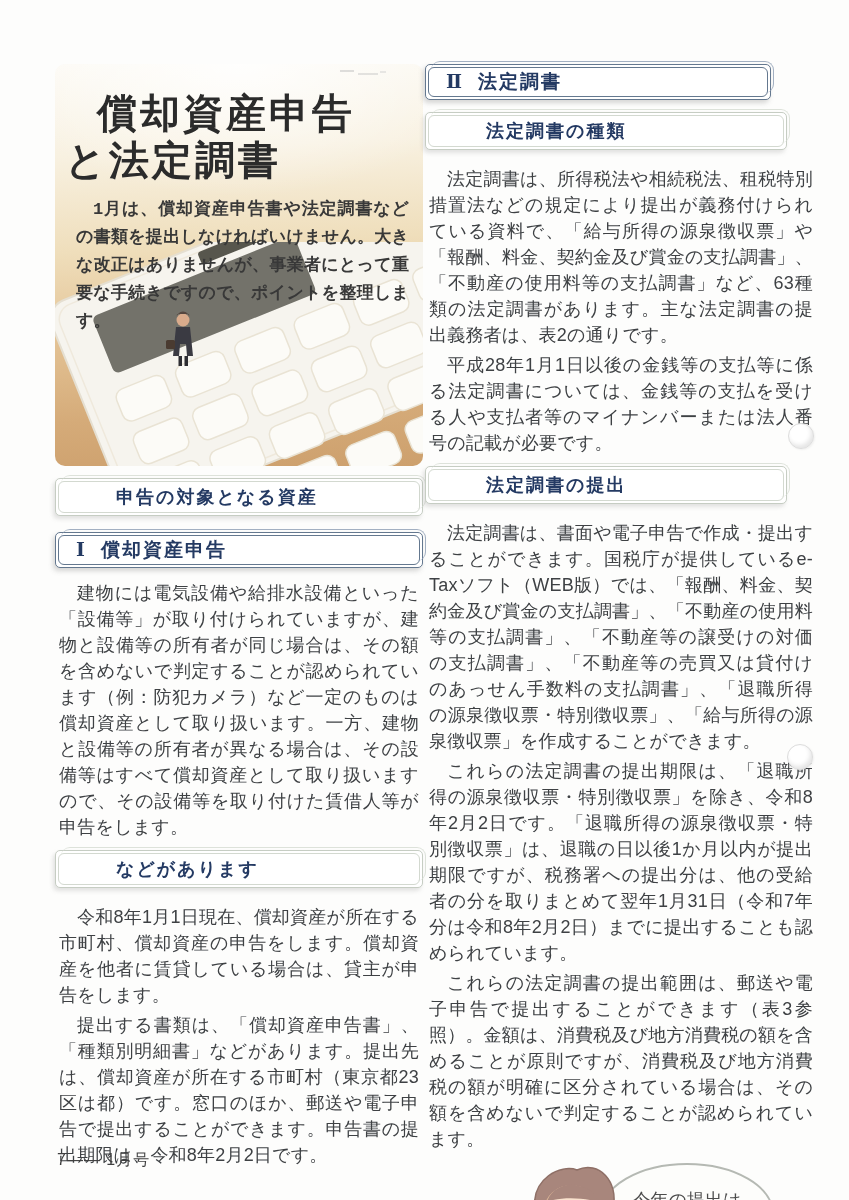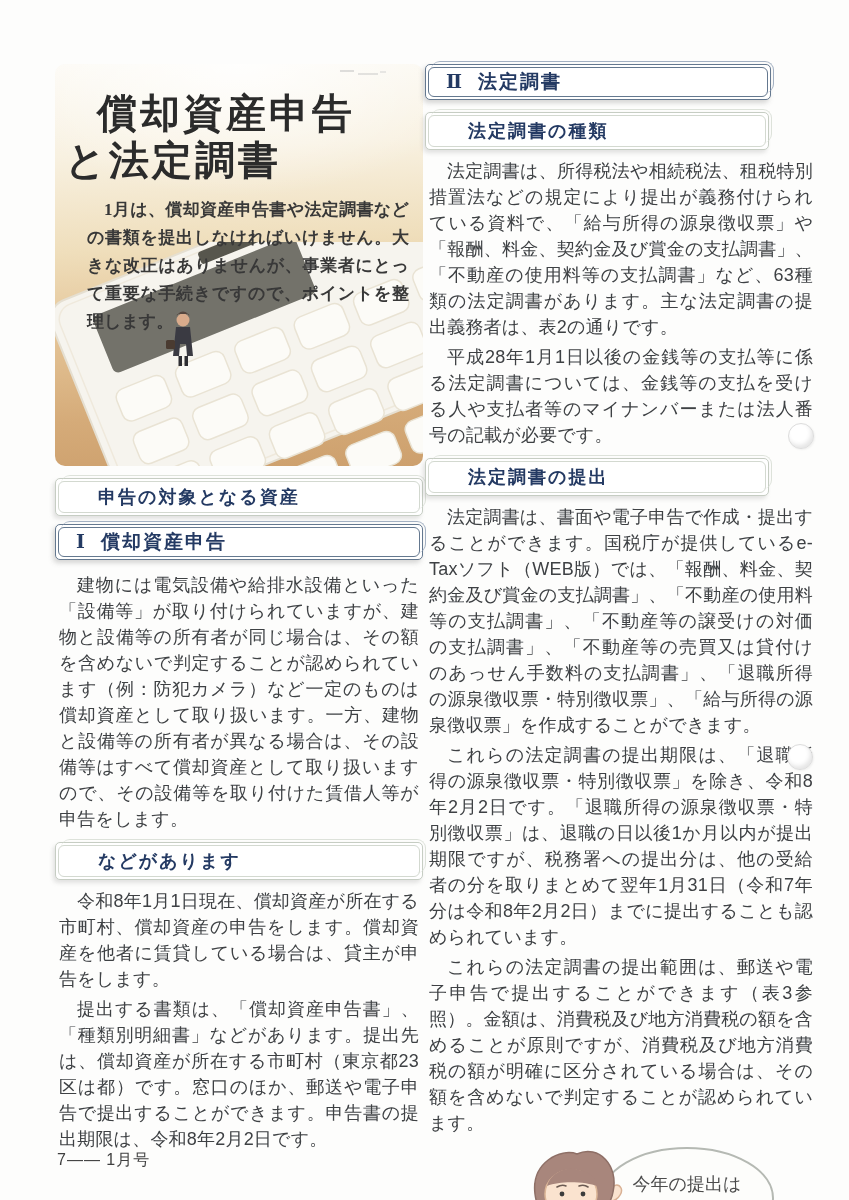--- a/index.html
+++ b/index.html
@@ -22,22 +22,22 @@
     margin-bottom:12px;overflow:hidden;
   }
   .page-title{
     position:relative;z-index:3;margin-top:26px;
     font-family:"Liberation Serif","DejaVu Serif",serif;
     font-weight:bold;color:#2b2b2b;font-size:40px;line-height:47px;letter-spacing:3px;
   }
   .page-title .t1{margin-left:42px;}
   .page-title .t2{margin-left:10px;}
   .lead{
-    position:relative;z-index:3;margin:12px 14px 0 32px;
-    font-family:Liberation Serif, serif;font-weight:600;
+    position:relative;z-index:3;margin:12px 14px 0 21px;
+    font-family:Liberation Mono, monospace;font-weight:600;
     font-size:17px;line-height:28px;color:#383838;text-align:justify;text-indent:1em;
   }
   .calc-svg{position:absolute;left:0;bottom:-6px;z-index:1;}
   .smudge{
     position:absolute;left:285px;top:4px;width:46px;height:9px;z-index:4;opacity:.45;filter:blur(.6px);
     background:
       linear-gradient(#b9b9b9,#b9b9b9) 0 2px/14px 2px no-repeat,
       linear-gradient(#c4c4c4,#c4c4c4) 18px 5px/20px 2px no-repeat,
       linear-gradient(#cfcfcf,#cfcfcf) 40px 3px/6px 2px no-repeat;
   }
@@ -48,21 +48,21 @@
     font-family:"Liberation Serif","DejaVu Serif",serif;font-weight:bold;color:#243a63;
     box-shadow:-2px 3px 5px rgba(110,110,110,.28);
   }
   .hd::before{content:"";position:absolute;inset:2px;border-radius:6px;pointer-events:none;}
   .hd::after{content:"";position:absolute;left:5px;top:-4px;right:-4px;bottom:6px;border-radius:9px;pointer-events:none;}
   .hd-main{border:1.5px solid #64788f;height:34px;line-height:34px;font-size:19px;padding-left:20px;margin-bottom:12px;}
   .hd-main::before{border:1px solid #64788f;}
   .hd-main::after{border:1px solid #a3b0c2;border-left:none;border-bottom:none;}
   .hd-main .num{display:inline-block;}
   .hd-main .lbl{display:inline-block;margin-left:16px;letter-spacing:2px;}
-  .hd-sub{border:1.5px solid #c6cdc3;height:36px;line-height:36px;font-size:18px;padding-left:42px;letter-spacing:2px;margin:10px 0 8px;
+  .hd-sub{border:1.5px solid #c6cdc3;height:36px;line-height:36px;font-size:18px;padding-left:60px;letter-spacing:2px;margin:10px 0 16px;
     box-shadow:-2px 3px 4px rgba(130,130,130,.22);}
   .hd-sub::before{border:1px solid #d3d9d0;}
   .hd-sub::after{border:1px solid #dde2da;border-left:none;border-bottom:none;}
   .col-right .hd-main{width:324px;}
   .col-right .hd-sub{width:300px;}
 
   
   .para{
     font-size:18px;line-height:26px;letter-spacing:.2px;text-align:justify;
     text-indent:1em;margin:4px;

